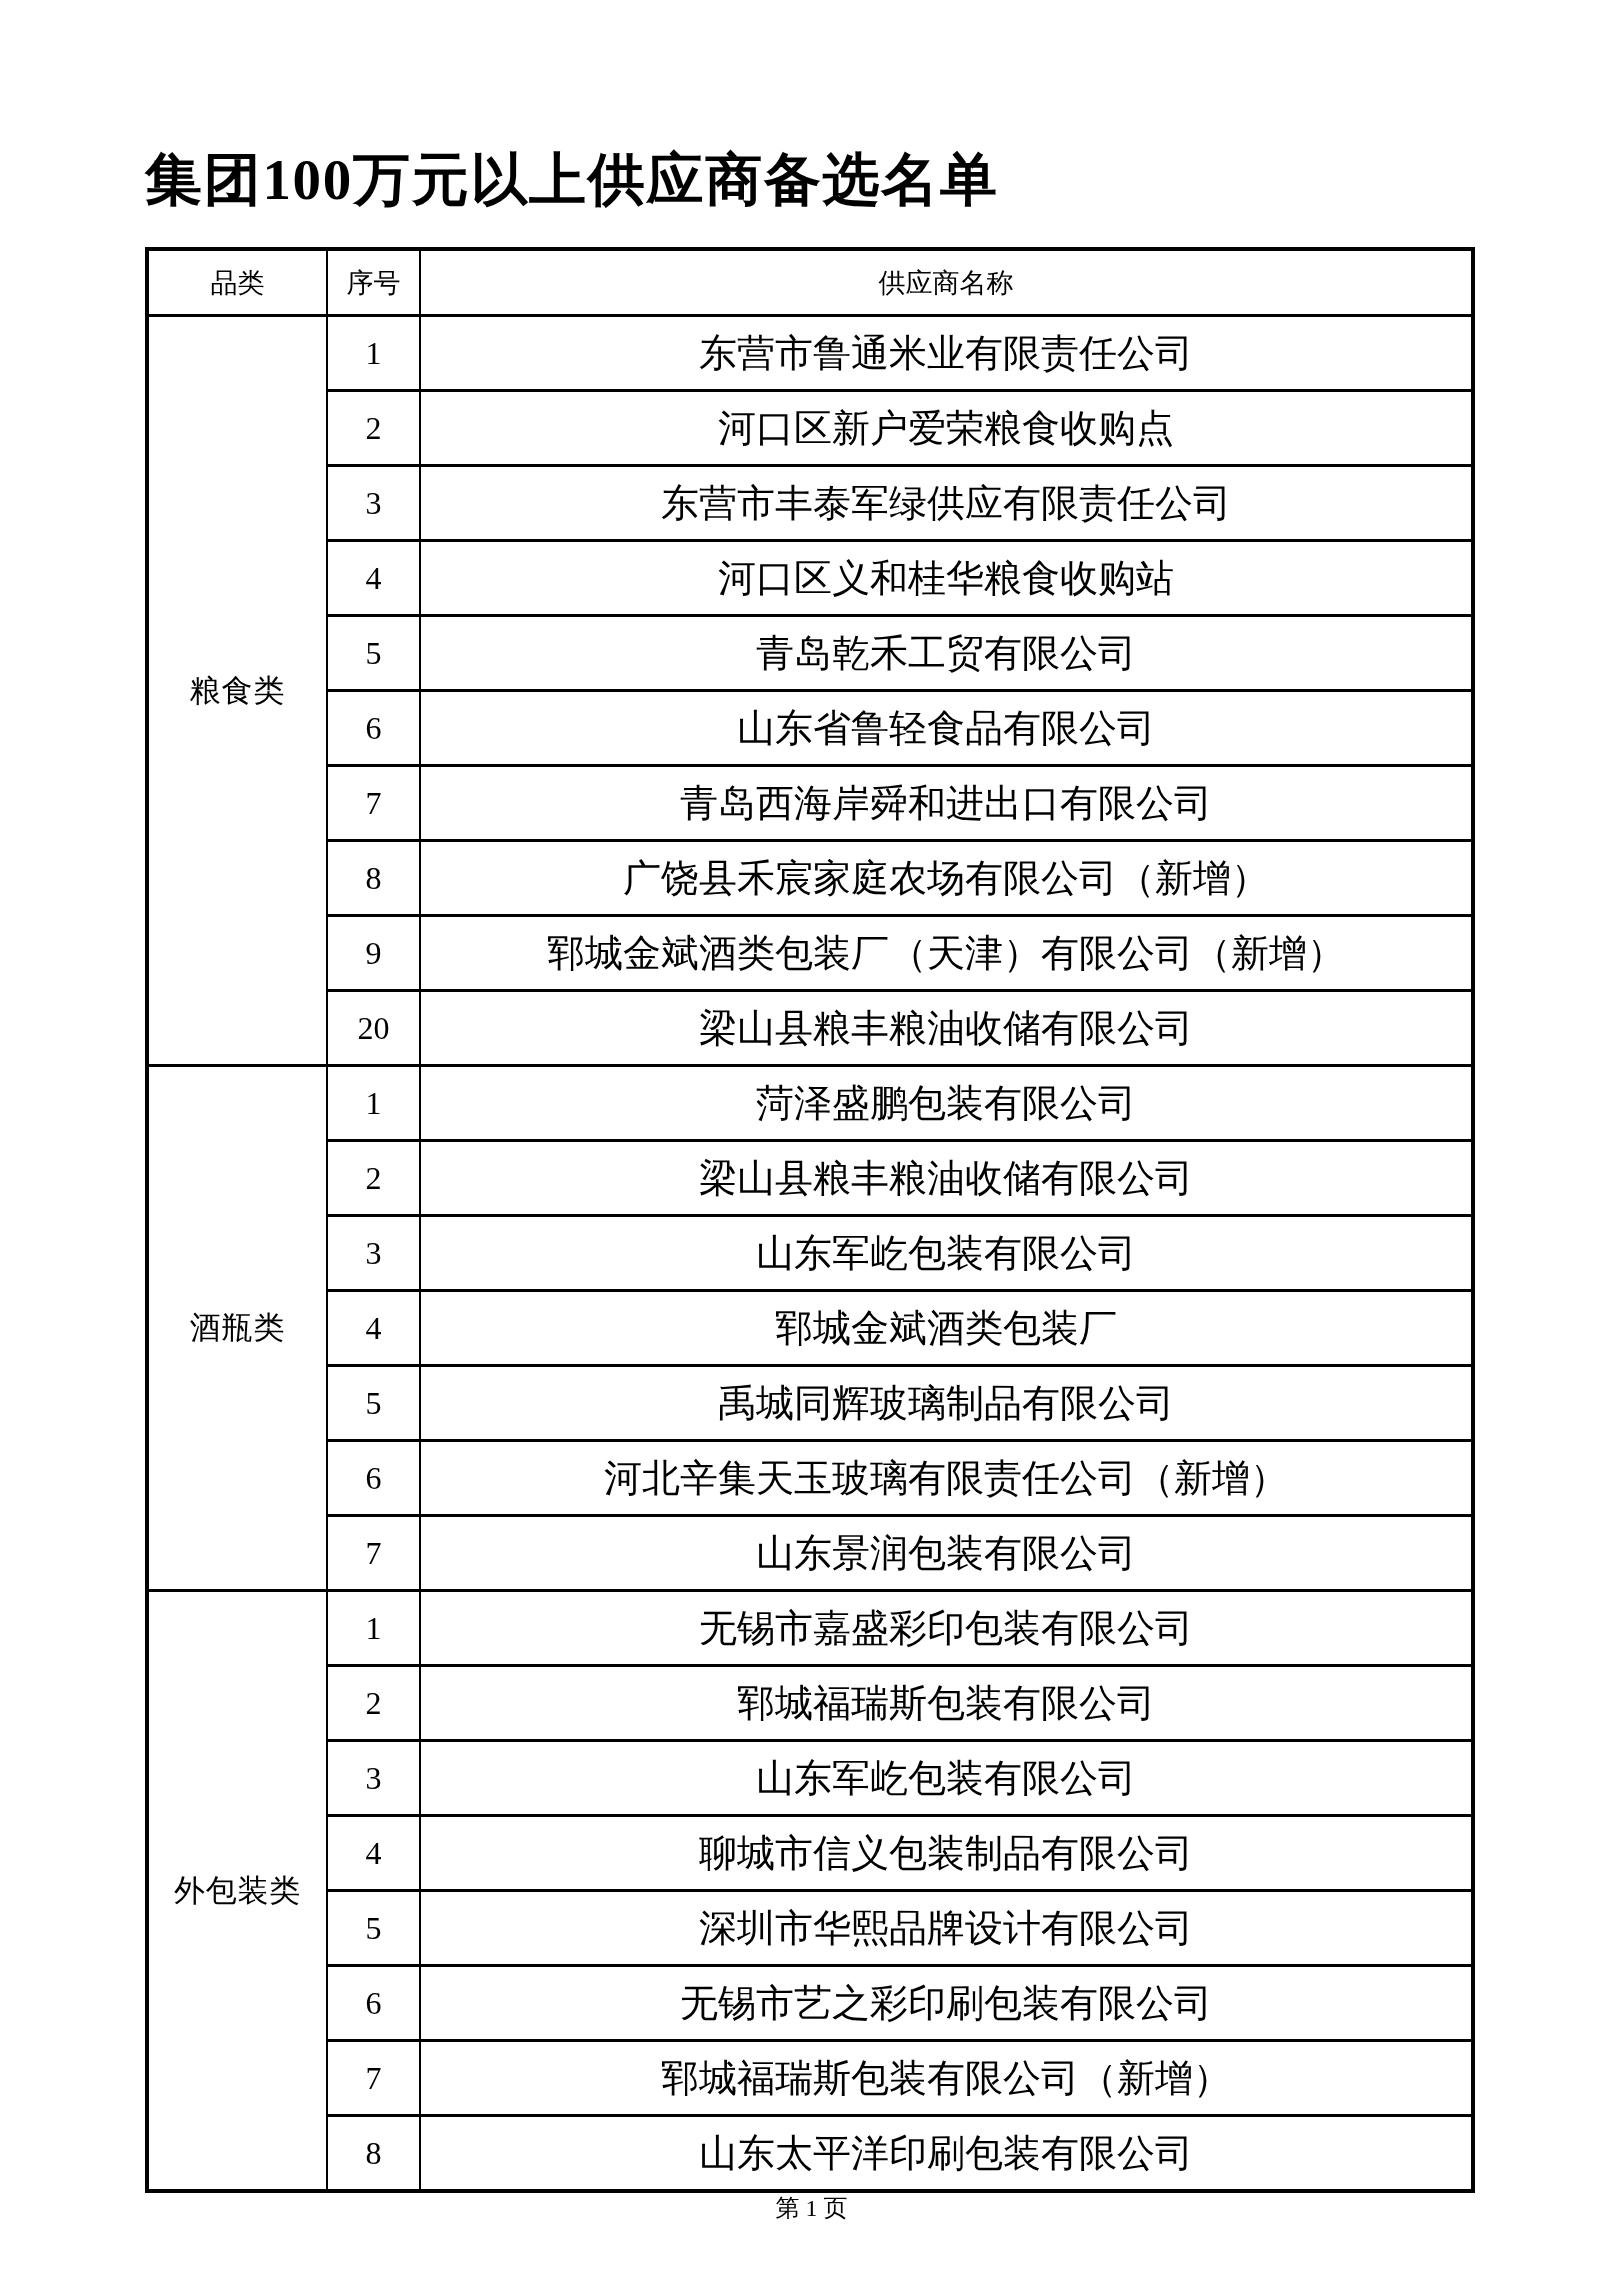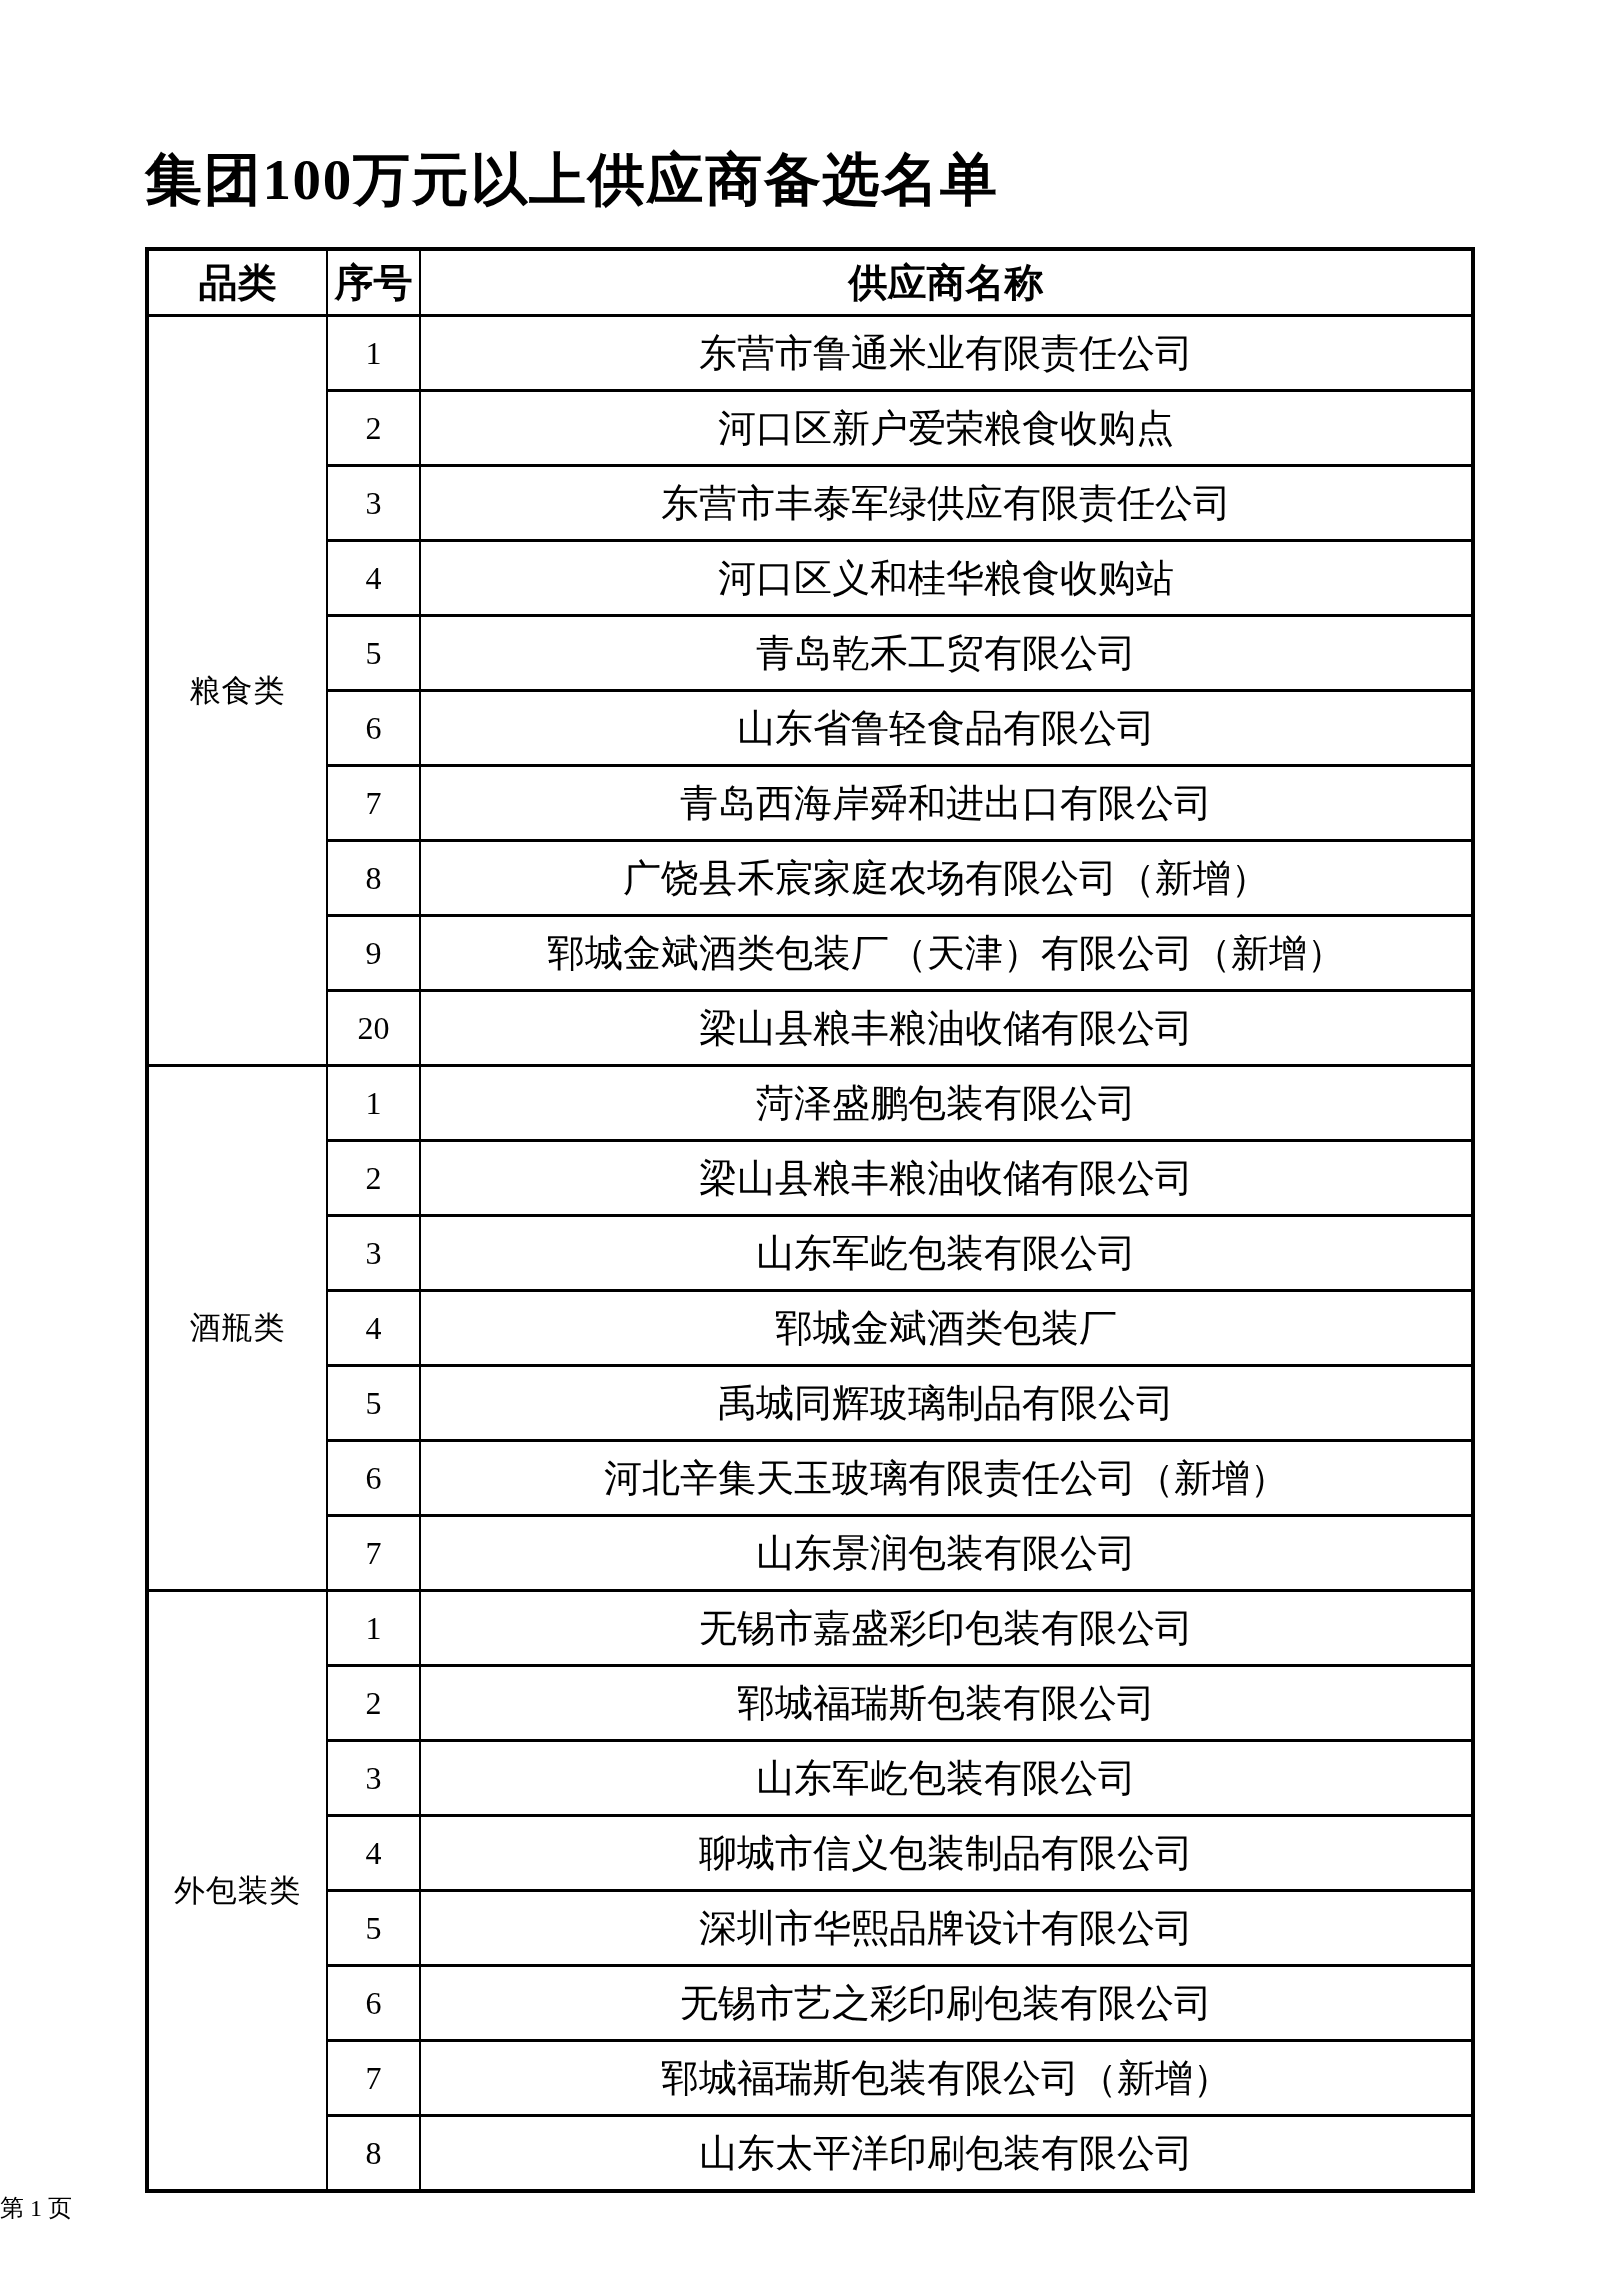--- a/index.html
+++ b/index.html
@@ -45,41 +45,42 @@
     padding: 0;
     text-align: center;
     vertical-align: middle;
     background: #ffffff;
   }
   col.col-category { width: 180px; }
   col.col-serial   { width: 93px; }
   col.col-name     { width: auto; }
   tr.header-row th {
     height: 63px;
-    font-size: 39px;
-    font-weight: bold;
+    font-size: 27px;
+    font-weight: normal;
   }
   tr.data-row td {
     height: 72px;
   }
   td.category-cell {
     font-size: 31px;
     letter-spacing: 0.8px;
   }
   td.serial-cell {
     font-size: 32px;
   }
   td.supplier-cell {
     font-size: 38px;
   }
   .page-footer {
     position: absolute;
     top: 2192px;
     left: 0;
     width: 1623px;
+    text-align: center;
     font-size: 24px;
   }
 </style>
 </head>
 <body>
 
 <div class="doc-title">集团100万元以上供应商备选名单</div>
 
 <table class="supplier-table">
   <colgroup>

